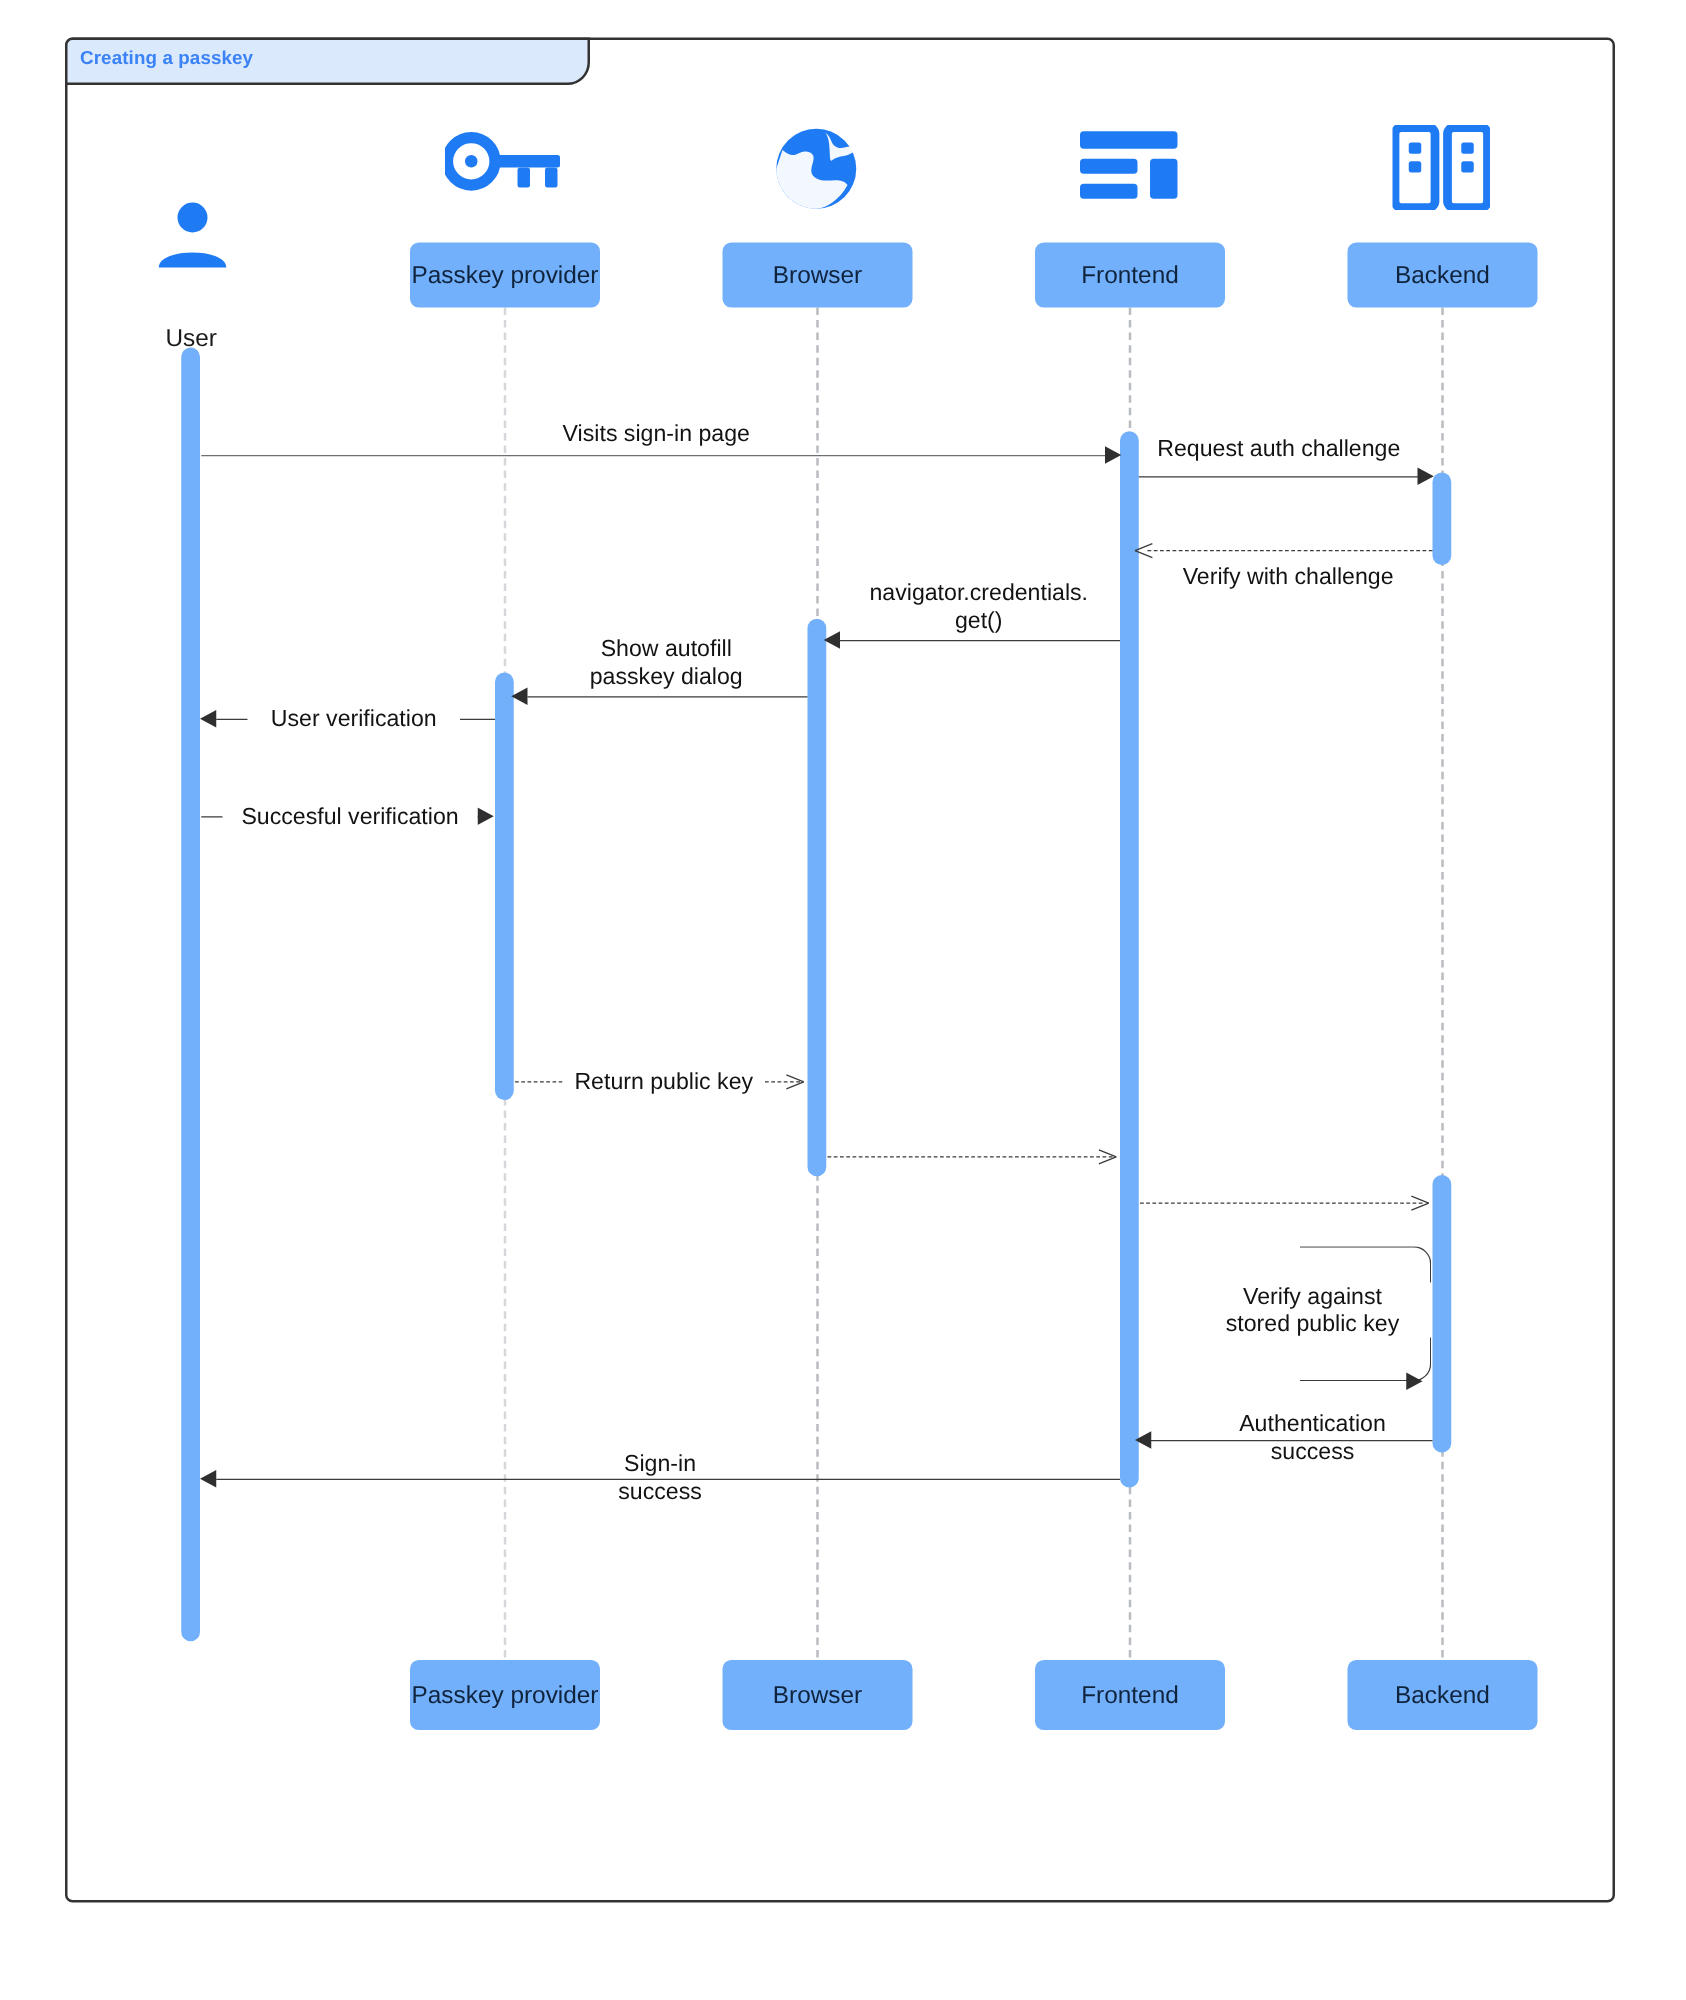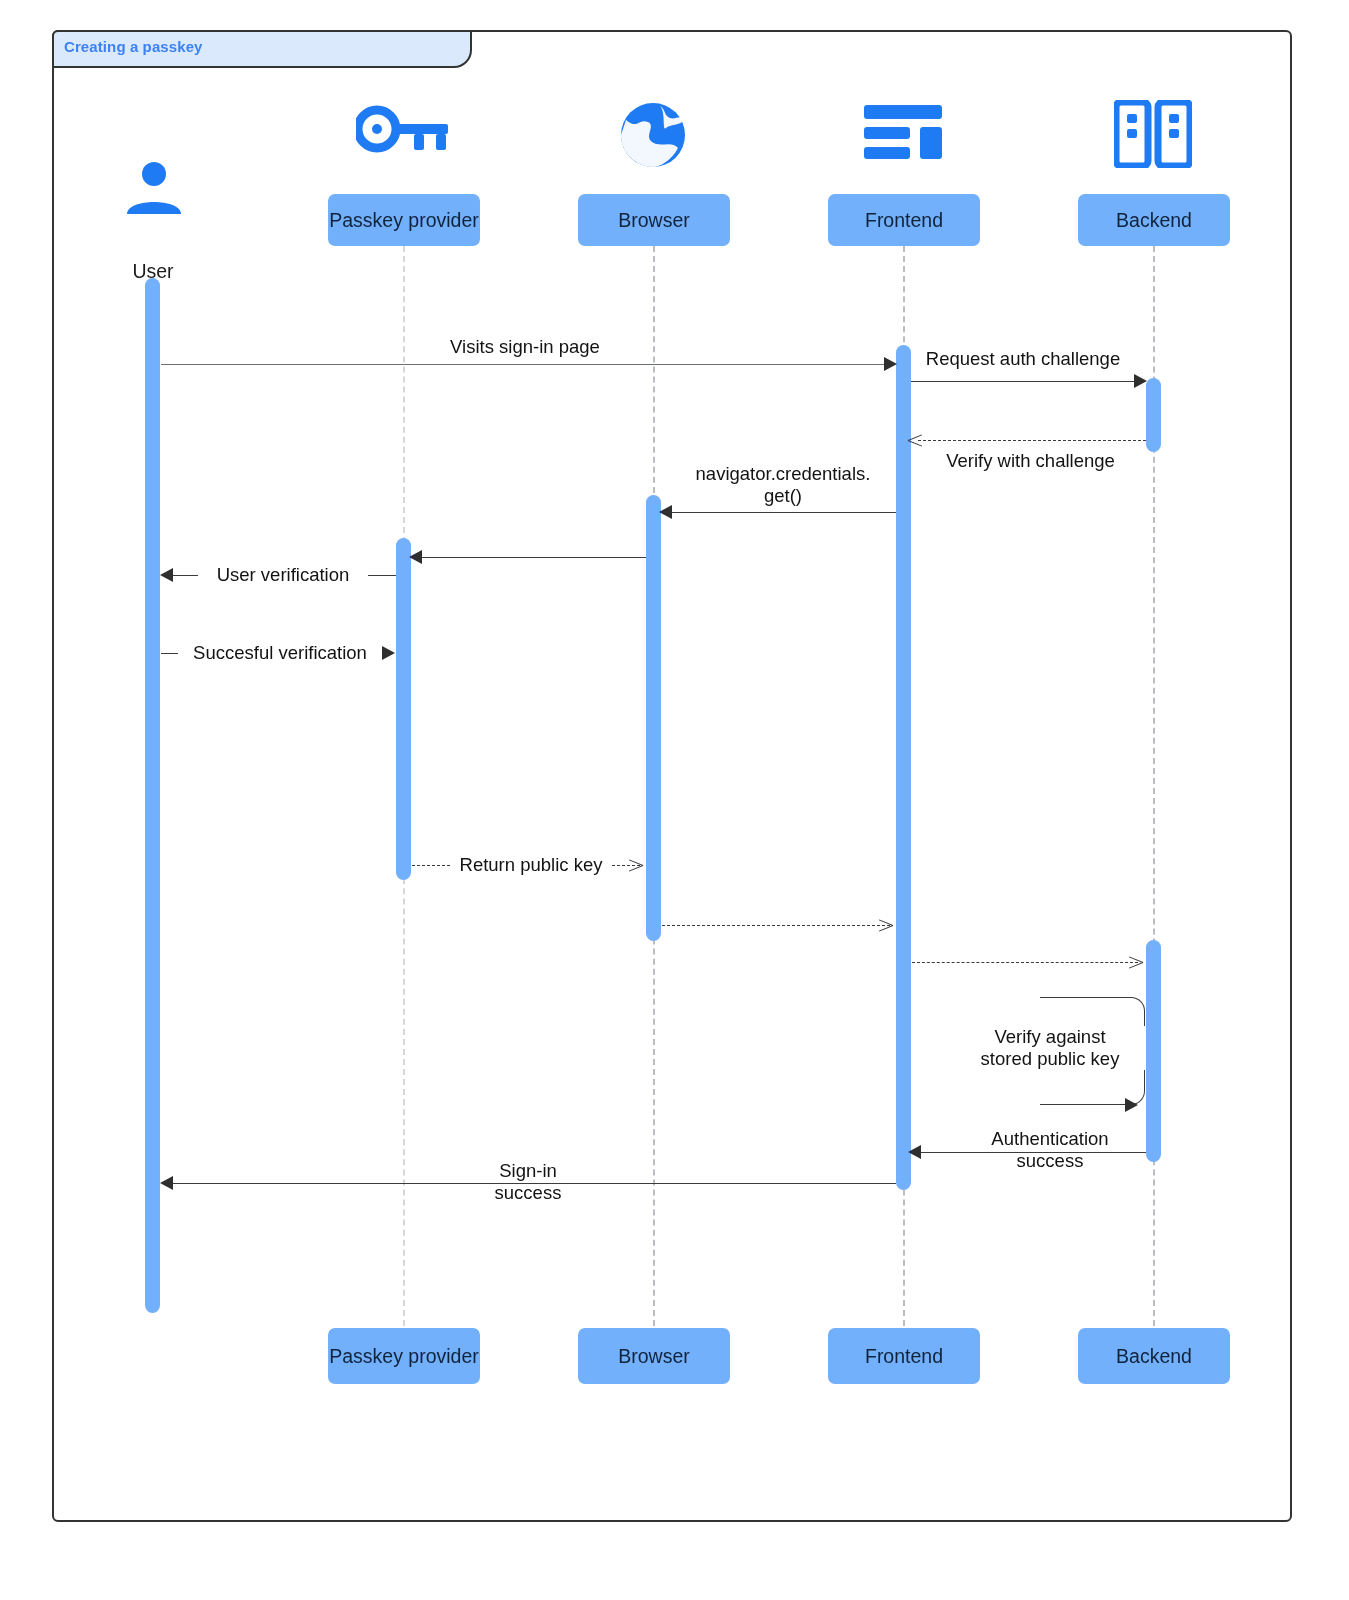--- a/index.html
+++ b/index.html
@@ -252,20 +252,22 @@
   <div class="arrow-open left" style="left:908px; top:433px;"></div>
   <div class="msg-label" style="left:908px; top:450px; width:245px;">Verify with challenge</div>
 
   <div class="msg-line" style="left:672px; top:512px; width:224px;"></div>
   <div class="arrow left-solid" style="left:659px; top:505px;"></div>
   <div class="msg-label" style="left:655px; top:463px; width:256px;">navigator.credentials.
 get()</div>
 
   <div class="msg-line" style="left:422px; top:557px; width:224px;"></div>
   <div class="arrow left-solid" style="left:409px; top:550px;"></div>
+  <div class="msg-label" style="left:405px; top:508px; width:256px;">Show autofill
+passkey dialog</div>
 
   <div class="msg-line" style="left:173px; top:575px; width:223px;"></div>
   <div class="arrow left-solid" style="left:160px; top:568px;"></div>
   <div class="msg-label" style="left:198px; top:564px; width:170px; background:#ffffff;">User verification</div>
 
   <div class="msg-line" style="left:161px; top:653px; width:223px;"></div>
   <div class="arrow right-solid" style="left:382px; top:646px;"></div>
   <div class="msg-label" style="left:178px; top:642px; width:204px; background:#ffffff;">Succesful verification</div>
 
   <div class="msg-line dashed" style="left:412px; top:865px; width:228px;"></div>

